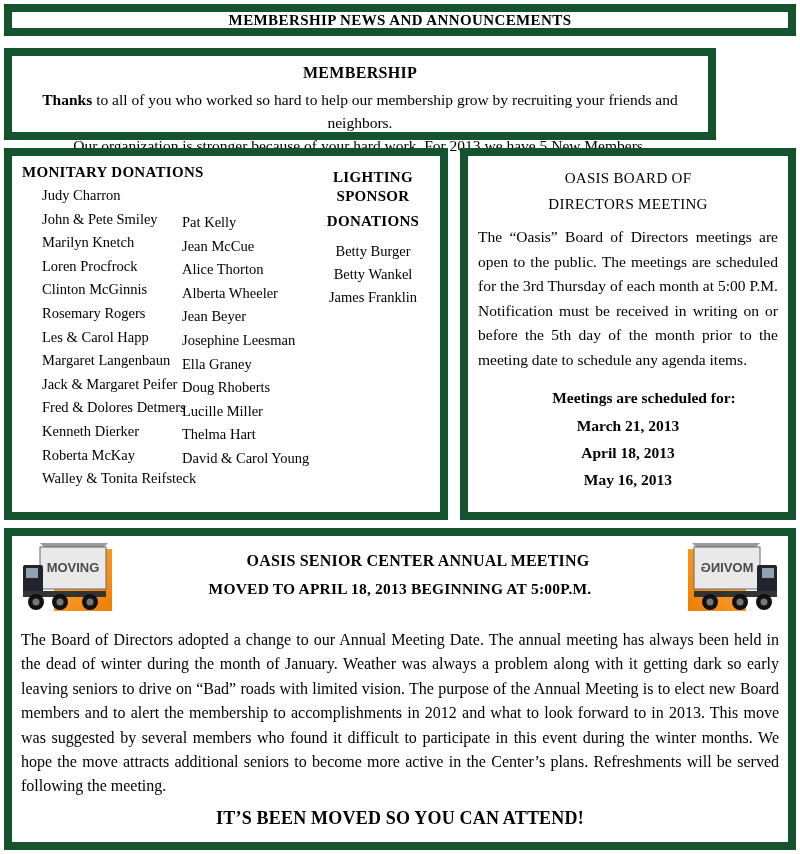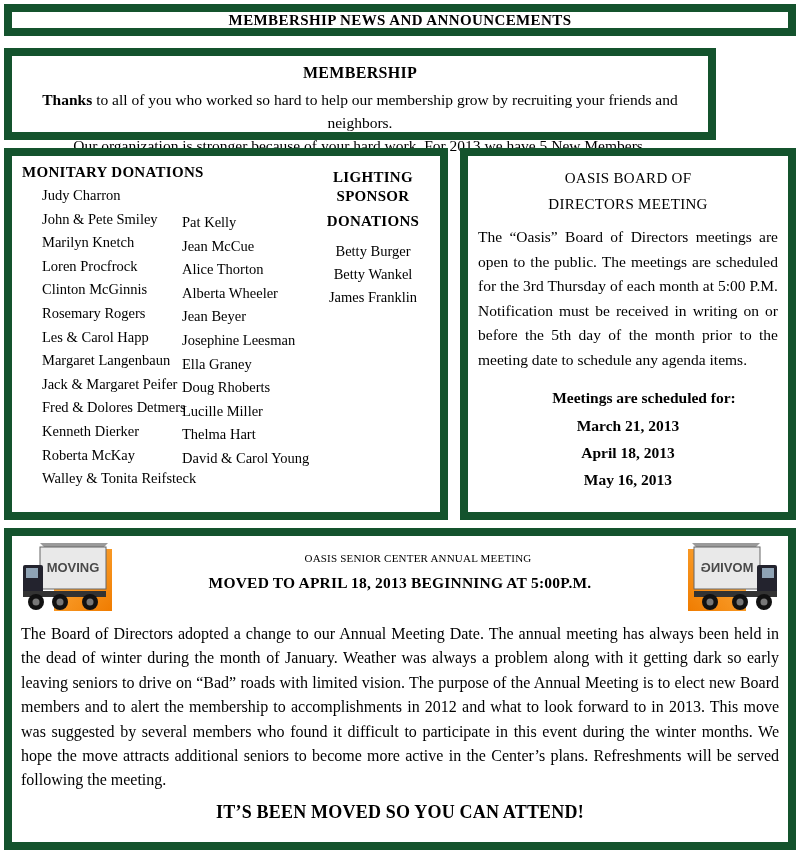--- a/index.html
+++ b/index.html
@@ -35,21 +35,21 @@
   .board-head{text-align:center;font-weight:normal;font-size:15px;line-height:26px;padding-top:9px;letter-spacing:.3px;}
   .board-body{padding:8px 10px 0 10px;text-align:justify;font-size:15.5px;line-height:24.6px;}
   .board-sched-head{text-align:center;font-weight:bold;font-size:15.5px;margin-top:16px;padding-left:32px;}
   .board-dates{text-align:center;font-weight:bold;font-size:15.5px;line-height:27px;margin-top:5px;}
 
   
   #annual{left:4px;top:528px;width:792px;height:322px;}
   .truck{position:absolute;top:3px;}
   .truck-left{left:8px;}
   .truck-right{right:8px;transform:scaleX(-1);}
-  .annual-title{text-align:center;font-weight:normal;font-size:11px;margin-top:16px;letter-spacing:.2px;margin-left:36px;}
+  .annual-title{text-align:center;font-weight:bold;font-size:16px;margin-top:16px;letter-spacing:.2px;margin-left:36px;}
   .annual-subtitle{text-align:center;font-weight:bold;font-size:15.5px;margin-top:10px;letter-spacing:.2px;}
   .annual-body{margin-top:30px;padding:0 9px;text-align:justify;font-size:16px;line-height:24.4px;}
   .annual-closing{text-align:center;font-weight:bold;font-size:18px;margin-top:9px;letter-spacing:.2px;}
 </style>
 </head>
 <body>
 
 <div id="banner" class="box">
   <div class="title">MEMBERSHIP NEWS AND ANNOUNCEMENTS</div>
 </div>

